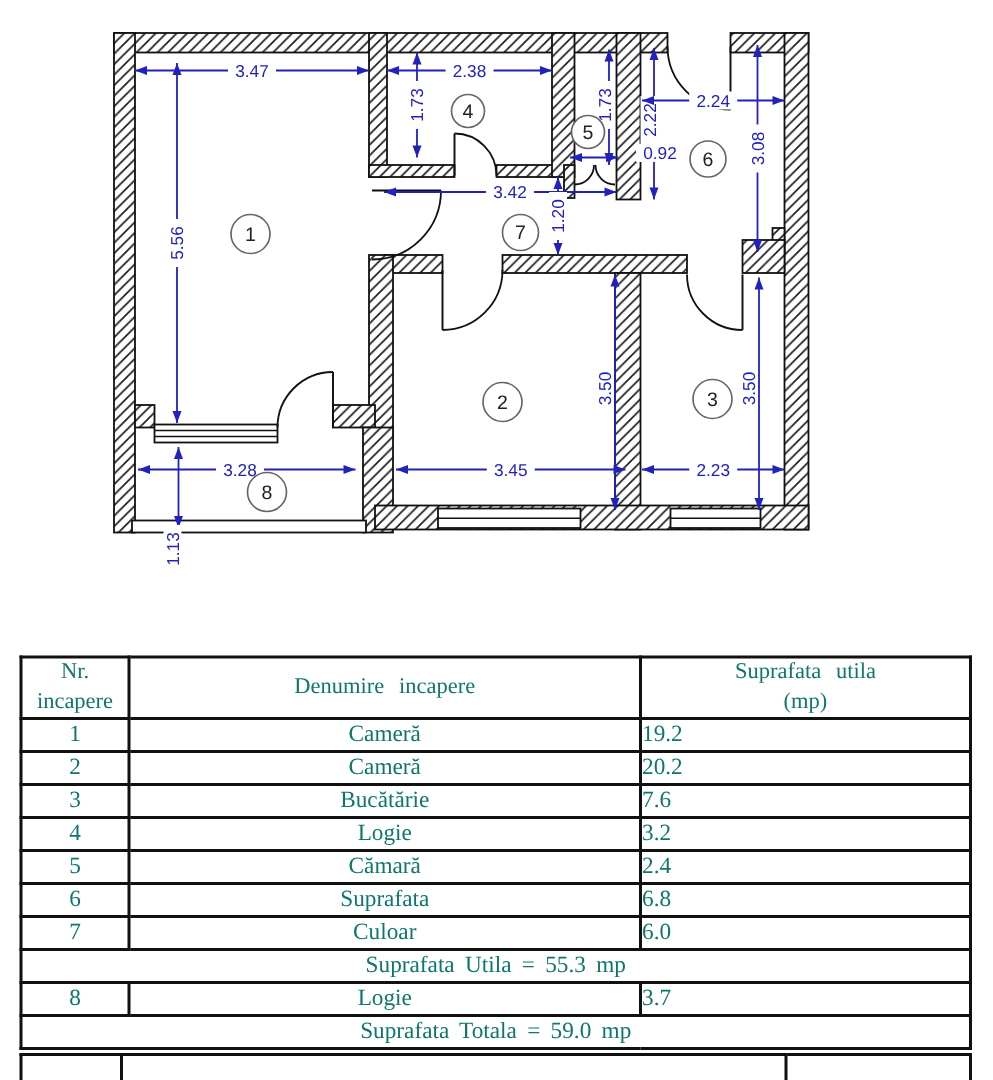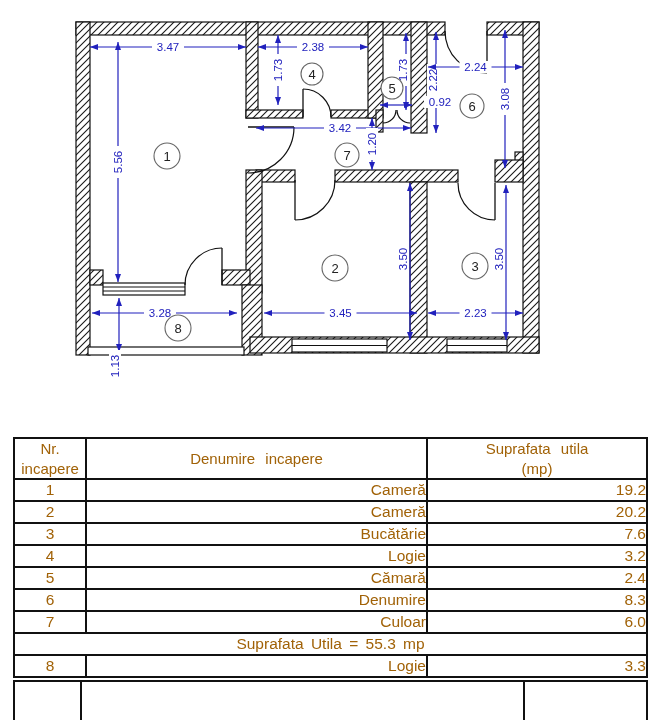--- a/index.html
+++ b/index.html
@@ -1,27 +1,27 @@
 <!DOCTYPE html>
 <html><head>
 <meta charset="utf-8">
 <style>
   html,body{margin:0;padding:0;background:#ffffff;}
   .page{position:relative;width:662px;height:720px;background:#ffffff;overflow:hidden;
         font-family:"Liberation Sans",sans-serif;}
   #plan-svg{position:absolute;left:0;top:0;}
   .tablewrap{position:absolute;left:13px;top:437px;width:633px;}
   table.aptable{border-collapse:collapse;table-layout:fixed;width:633px;
-        font-family:Liberation Sans, sans-serif;color:#a16207;}
+        font-family:Liberation Serif, serif;color:#0f766e;}
   table.aptable td{border:2px solid #111;padding:0;overflow:hidden;}
   td.hc{text-align:center;font-size:15px;line-height:1.3;height:39px;word-spacing:6px;}
   tbody td{height:20px;font-size:15.5px;}
   td.c1{text-align:center;}
-  td.c2{text-align:right;padding-left:20px;}
-  td.c3{text-align:right;padding-right:55px;}
+  td.c2{text-align:center;padding-left:20px;}
+  td.c3{text-align:left;padding-right:55px;}
   td.sum{text-align:center;padding-right:70px;word-spacing:3px;margin-top:30px;}
   table.partial{margin-top:2px;}
   table.partial td{height:40px;}
 </style>
 </head>
 <body>
 
 <div class="page">
 
   <svg id="plan-svg" width="662" height="412" viewBox="0 0 662 412">
@@ -329,35 +329,38 @@
             <td class="c2">Logie</td>
             <td class="c3">3.2</td>
           </tr>
           <tr>
             <td class="c1">5</td>
             <td class="c2">Cămară</td>
             <td class="c3">2.4</td>
           </tr>
           <tr>
             <td class="c1">6</td>
-            <td class="c2">Denumire</td>
-            <td class="c3">8.3</td>
+            <td class="c2">Suprafata</td>
+            <td class="c3">6.8</td>
           </tr>
           <tr>
             <td class="c1">7</td>
             <td class="c2">Culoar</td>
             <td class="c3">6.0</td>
           </tr>
           <tr>
             <td class="sum" colspan="3">Suprafata Utila  = 55.3 mp</td>
           </tr>
           <tr>
             <td class="c1">8</td>
             <td class="c2">Logie</td>
-            <td class="c3">3.3</td>
+            <td class="c3">3.7</td>
+          </tr>
+          <tr>
+            <td class="sum" colspan="3">Suprafata Totala  = 59.0 mp</td>
           </tr>
         </tbody>
     </table>
     <table class="aptable partial">
       <colgroup>
           <col style="width:67px">
           <col style="width:443px">
           <col style="width:123px">
         </colgroup>
       <tbody>

